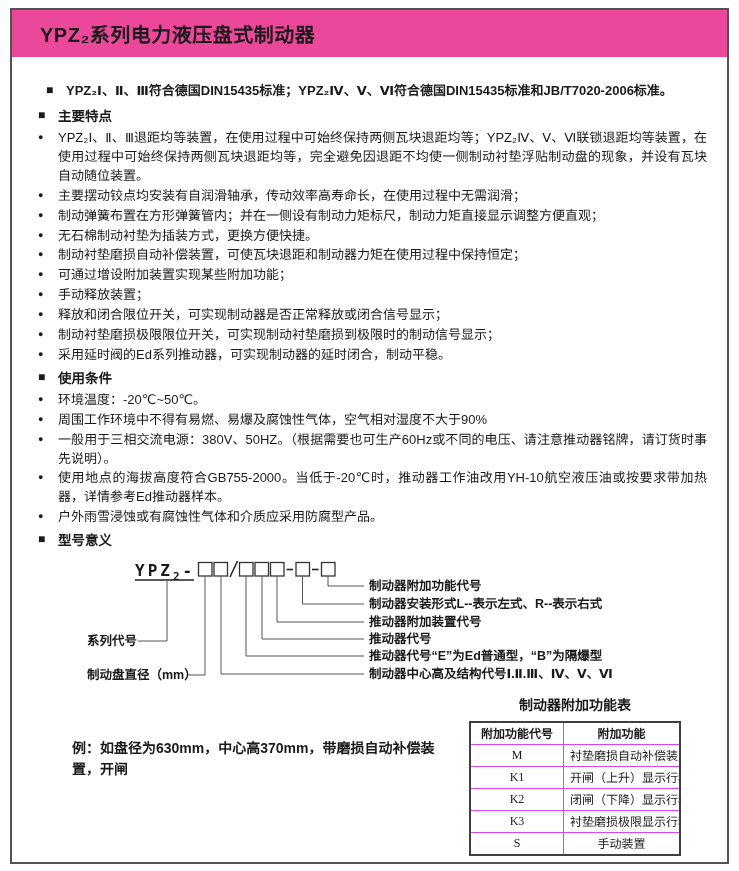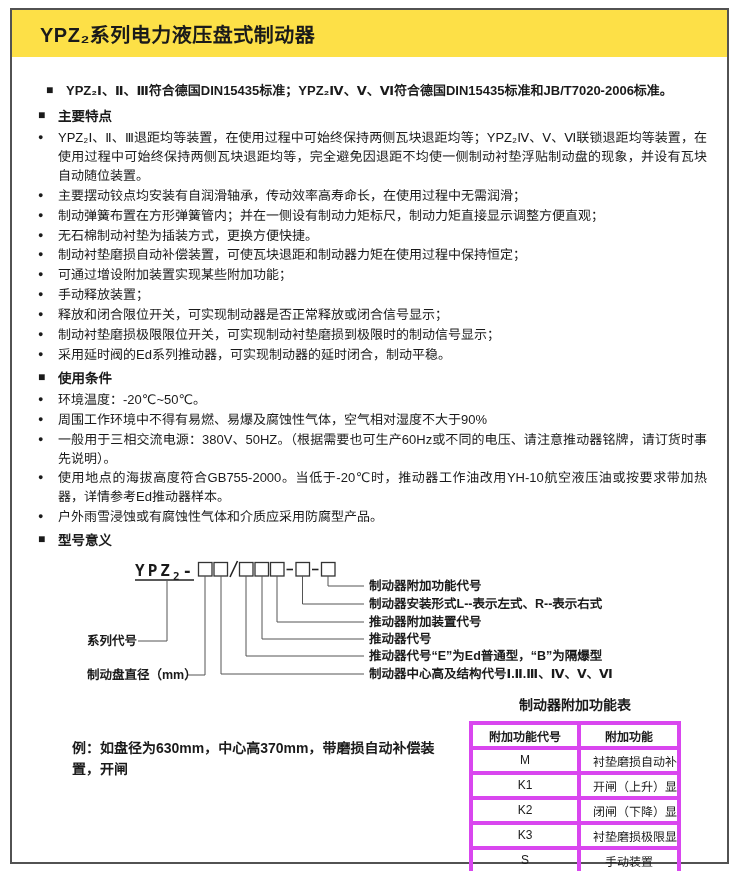--- a/index.html
+++ b/index.html
@@ -7,21 +7,21 @@
     width:739px;height:871px;position:relative;overflow:hidden;
     font-family:"Liberation Sans","DejaVu Sans",sans-serif;
     color:#1a1a1a;
     -webkit-font-smoothing:antialiased;
   }
   .frame{
     position:absolute;left:10px;top:8px;width:719px;height:856px;
     box-sizing:border-box;border:2px solid #525252;background:#fff;
   }
   .titlebar{
-    height:47px;background:#fde047;
+    height:47px;background:#ec4899;
     display:flex;align-items:center;
   }
   .page-title{
     font-size:20px;font-weight:700;padding-left:28px;letter-spacing:0.5px;
   }
   .content{padding:24px 20px 0 26px;}
   .row{display:flex;gap:7px;line-height:1.45;font-size:13px;margin:1px 0;}
   .row .marker{flex:0 0 13px;}
   .sq{font-size:12px;line-height:inherit;}
   .dot{font-size:9px;line-height:inherit;padding-top:2px;}
@@ -29,22 +29,22 @@
   .heading-row{font-weight:700;font-size:13.5px;margin-top:4px;margin-bottom:3px;}
   .bullet-text{text-align:justify;width:652px;}
   .diagram{margin-left:-6px;display:block;}
   .bottom-row{display:flex;margin-top:2px;align-items:flex-start;}
   .example{margin:44px 0 0 34px;width:380px;}
   .example .ex-line{font-size:14px;line-height:21px;font-weight:600;}
   .table-col{margin-left:auto;margin-right:26px;width:212px;}
   .table-title{text-align:center;font-weight:700;font-size:14px;margin-bottom:7px;}
   table.fn{border-collapse:collapse;border:2px solid #3f3f3f;width:212px;table-layout:fixed;}
   table.fn td,table.fn th{
-    border:4px solid #d946ef;height:21px;text-align:center;
-    font-size:12px;padding:0 12px;font-weight:400;white-space:nowrap;overflow:hidden;
+    border:1px solid #d946ef;height:21px;text-align:center;
+    font-size:12px;padding:0 6px;font-weight:400;white-space:nowrap;overflow:hidden;font-family:Liberation Serif, serif;
   }
   table.fn th{font-weight:700;}
   table.fn .c-code{width:80px;}
   svg text{font-size:12.5px;font-weight:600;fill:#1a1a1a;}
   svg text.code{
     font-family:"DejaVu Sans Mono","Liberation Mono",monospace;
     font-size:16px;font-weight:700;letter-spacing:3px;
   }
 </style>
 </head>

